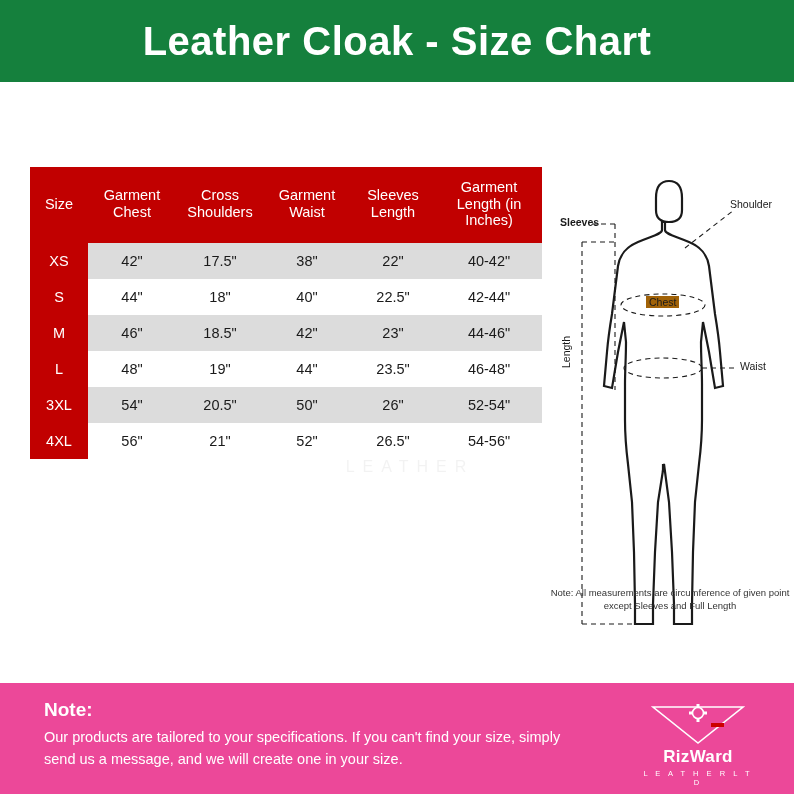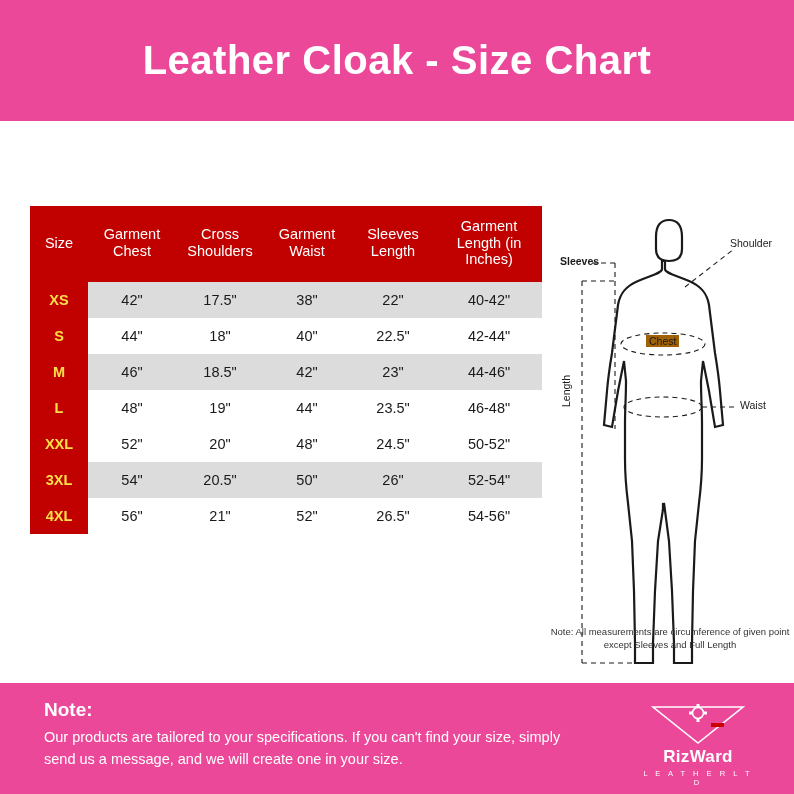--- a/index.html
+++ b/index.html
@@ -6,22 +6,22 @@
   html, body {
     width: 794px; height: 794px;
     font-family: "Liberation Sans", sans-serif;
     background: #ffffff;
     overflow: hidden;
   }
   .page { position: relative; width: 794px; height: 794px; background:#fff; }
 
   
   .header {
-    height: 121px;
-    background: #ec4899;
+    height: 82px;
+    background: #15803d;
     display: flex;
     align-items: center;
     justify-content: center;
   }
   .header h1 {
     color: #ffffff;
     font-size: 40px;
     font-weight: bold;
     letter-spacing: 0.5px;
     text-align: center;
@@ -73,22 +73,22 @@
   }
   table.size-table th.size-col { font-size: 14.5px; }
   table.size-table td {
     text-align: center;
     font-size: 14.5px;
     color: #1a1a1a;
     padding: 8px 2px;
     height: 36px;
   }
   table.size-table td.size-cell {
-    color: #fde047;
-    font-weight: bold;
+    color: #ffffff;
+    font-weight: normal;
     font-size: 14.5px;
     background: #c10000;
   }
   tr.odd td { background: #dcdcdc; }
   tr.even td { background: #ffffff; }
   tr.odd td.size-cell, tr.even td.size-cell { background: #c10000; }
 
   col.c0 { width: 58px; }
   col.c1 { width: 88px; }
   col.c2 { width: 88px; }
@@ -204,28 +204,20 @@
               <td>23"</td>
               <td>44-46"</td>
             </tr>
             <tr class="even">
               <td class="size-cell">L</td>
               <td>48"</td>
               <td>19"</td>
               <td>44"</td>
               <td>23.5"</td>
               <td>46-48"</td>
-            </tr>
-            <tr class="even">
-              <td class="size-cell">XXL</td>
-              <td>52"</td>
-              <td>20"</td>
-              <td>48"</td>
-              <td>24.5"</td>
-              <td>50-52"</td>
             </tr>
             <tr class="odd">
               <td class="size-cell">3XL</td>
               <td>54"</td>
               <td>20.5"</td>
               <td>50"</td>
               <td>26"</td>
               <td>52-54"</td>
             </tr>
             <tr class="even">

